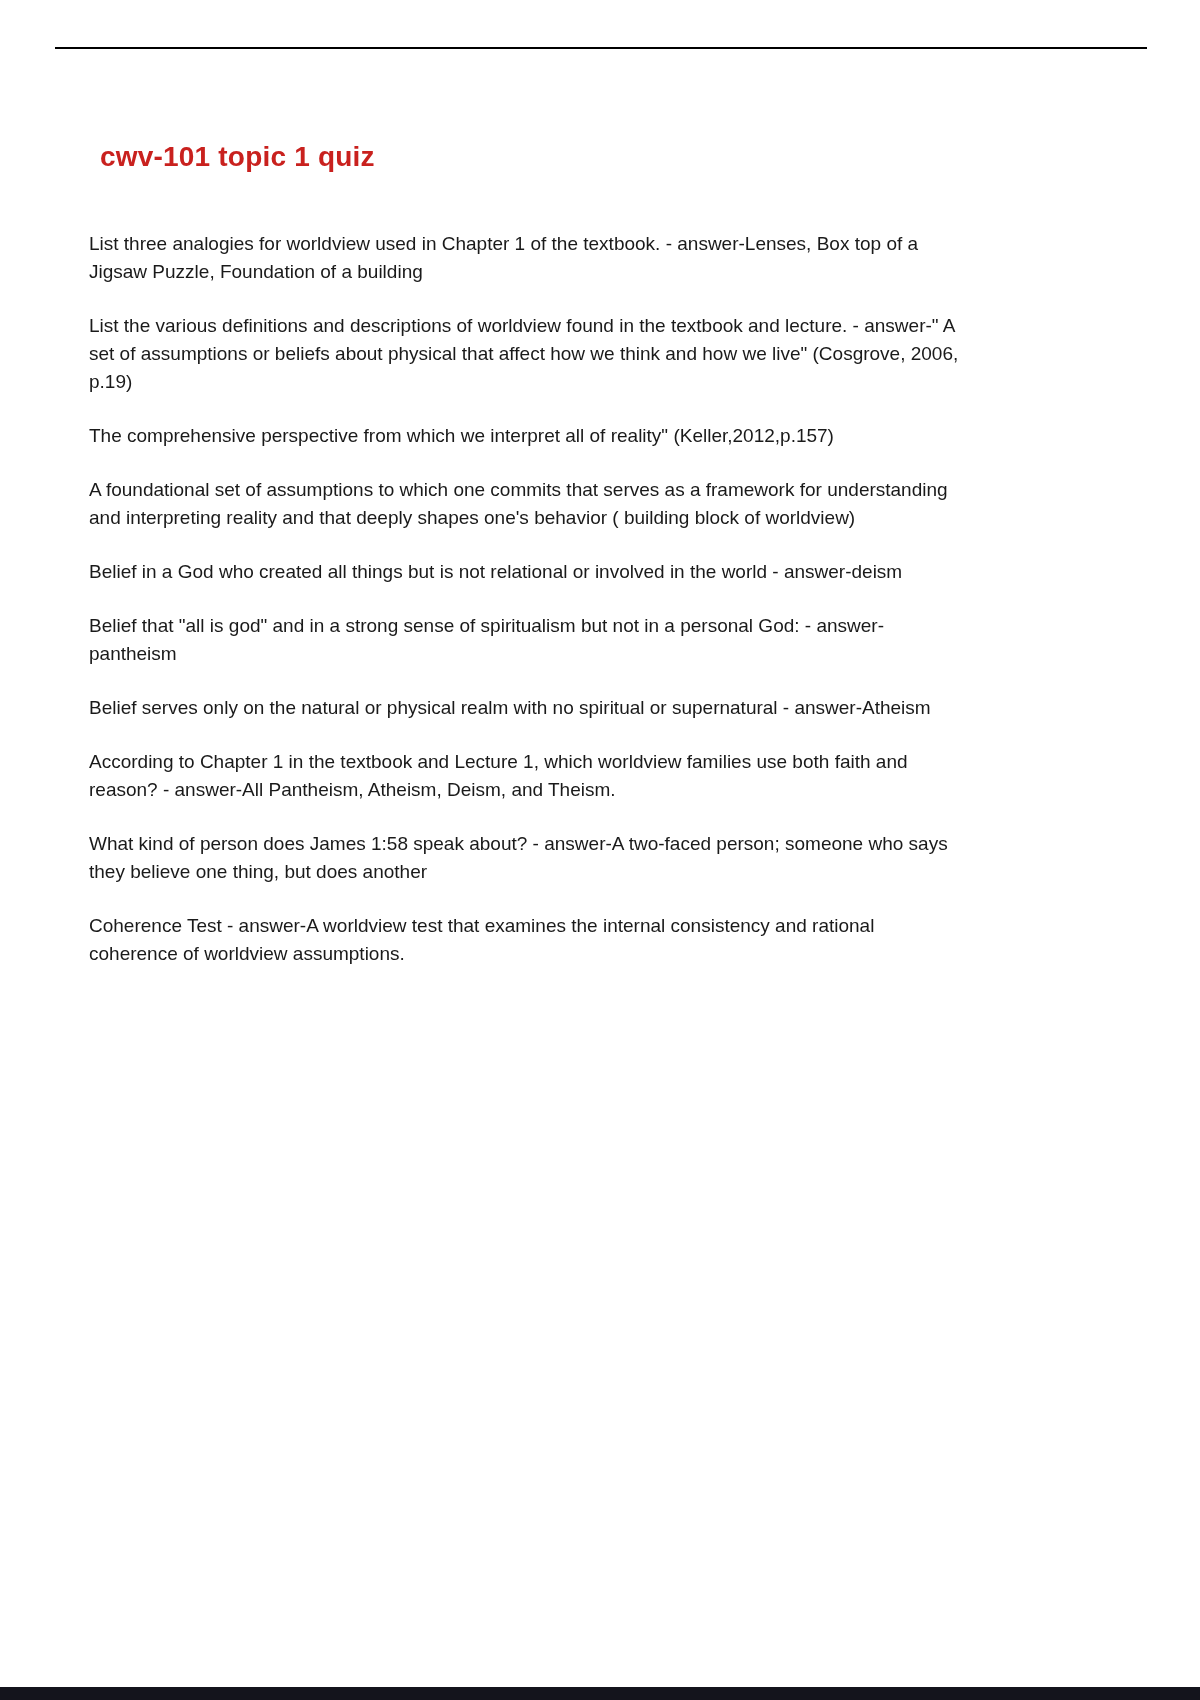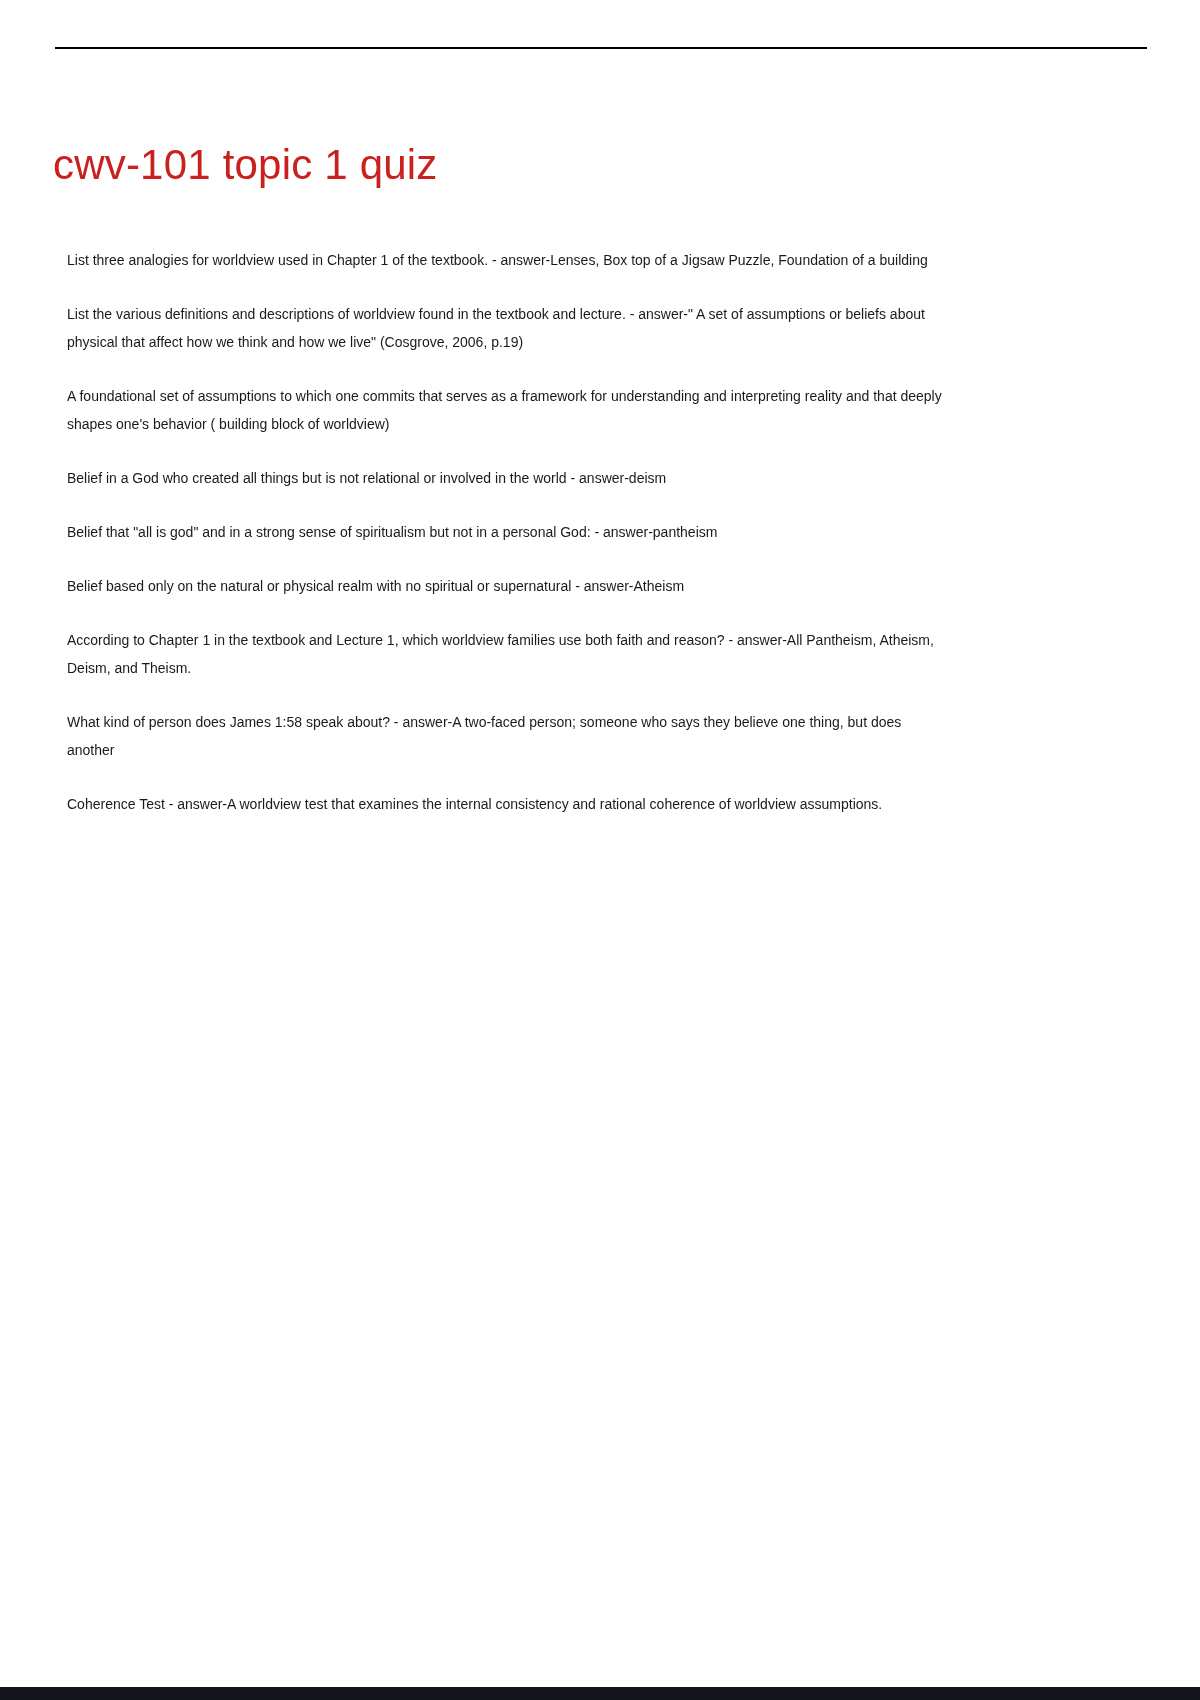--- a/index.html
+++ b/index.html
@@ -17,32 +17,32 @@
     }
     .top-rule {
       position: absolute;
       left: 55px;
       top: 47px;
       width: 1092px;
       height: 2px;
       background: #000000;
     }
     .title {
-      margin: 140px 0 0 53px;
-      font-size: 42px;
-      font-weight: 400;
+      margin: 140px 0 0 100px;
+      font-size: 28px;
+      font-weight: 700;
       color: #c9211e;
       letter-spacing: 0.2px;
       line-height: 1.2;
     }
     .content {
-      margin: 56px 0 0 67px;
+      margin: 56px 0 0 89px;
       width: 878px;
       color: #1a1a1a;
-      font-size: 14px;
+      font-size: 19px;
       line-height: 28px;
     }
     .content p {
       margin: 0 0 26px 0;
       padding: 0;
     }
     .bottom-bar {
       position: absolute;
       left: 0;
       bottom: 0;
@@ -55,23 +55,24 @@
 <body>
 
 <div class="page">
   <div class="top-rule"></div>
 
   <h1 class="title">cwv-101 topic 1 quiz</h1>
 
   <div class="content">
     <p>List three analogies for worldview used in Chapter 1 of the textbook. - answer-Lenses, Box top of a Jigsaw Puzzle, Foundation of a building</p>
     <p>List the various definitions and descriptions of worldview found in the textbook and lecture. - answer-" A set of assumptions or beliefs about physical that affect how we think and how we live" (Cosgrove, 2006, p.19)</p>
+    <p>The comprehensive perspective from which we interpret all of reality" (Keller,2012,p.157)</p>
     <p>A foundational set of assumptions to which one commits that serves as a framework for understanding and interpreting reality and that deeply shapes one's behavior ( building block of worldview)</p>
     <p>Belief in a God who created all things but is not relational or involved in the world - answer-deism</p>
     <p>Belief that "all is god" and in a strong sense of spiritualism but not in a personal God: - answer-pantheism</p>
-    <p>Belief based only on the natural or physical realm with no spiritual or supernatural - answer-Atheism</p>
+    <p>Belief serves only on the natural or physical realm with no spiritual or supernatural - answer-Atheism</p>
     <p>According to Chapter 1 in the textbook and Lecture 1, which worldview families use both faith and reason? - answer-All Pantheism, Atheism, Deism, and Theism.</p>
     <p>What kind of person does James 1:58 speak about? - answer-A two-faced person; someone who says they believe one thing, but does another</p>
     <p>Coherence Test - answer-A worldview test that examines the internal consistency and rational coherence of worldview assumptions.</p>
   </div>
 
   <div class="bottom-bar"></div>
 </div>
 
 </body></html>

